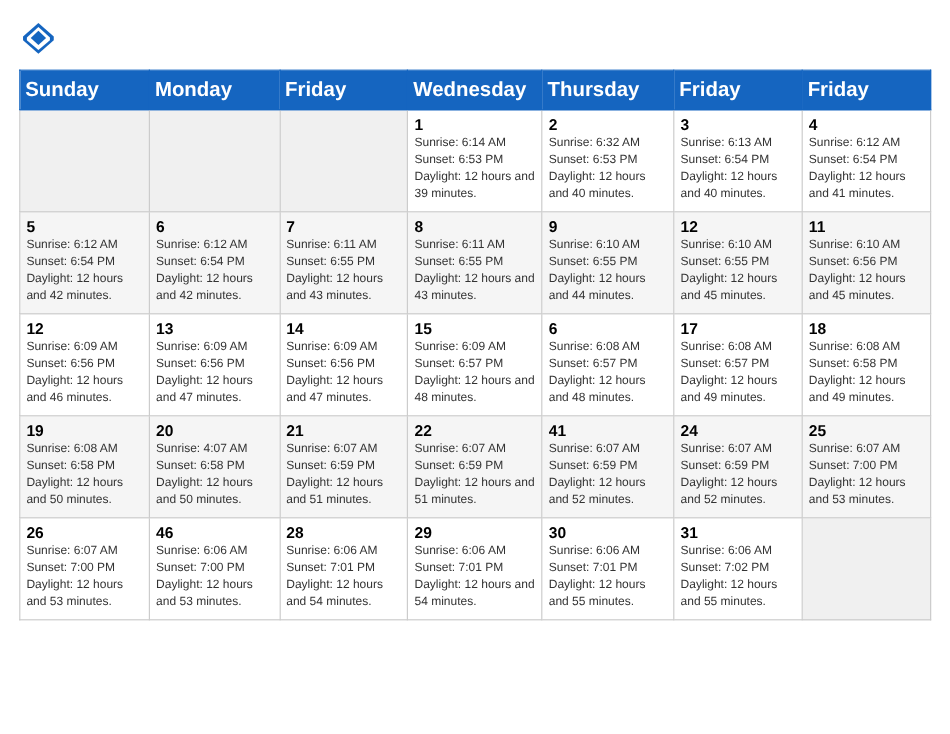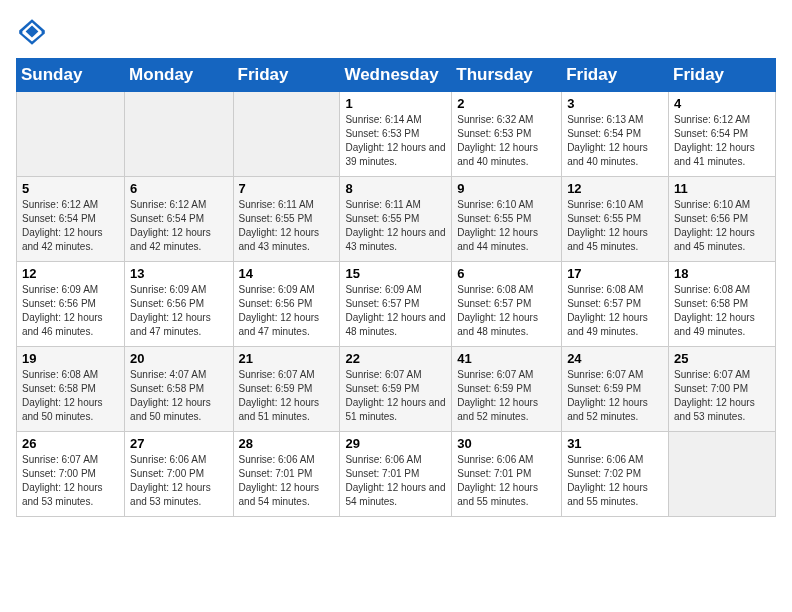--- a/index.html
+++ b/index.html
@@ -292,21 +292,21 @@
         </td>
       </tr>
       <tr>
         <td>
           <span class="day-num">26</span>
           <div class="day-info">Sunrise: 6:07 AM
 Sunset: 7:00 PM
 Daylight: 12 hours and 53 minutes.</div>
         </td>
         <td>
-          <span class="day-num">27</span>
+          <span class="day-num">46</span>
           <div class="day-info">Sunrise: 6:06 AM
 Sunset: 7:00 PM
 Daylight: 12 hours and 53 minutes.</div>
         </td>
         <td>
           <span class="day-num">28</span>
           <div class="day-info">Sunrise: 6:06 AM
 Sunset: 7:01 PM
 Daylight: 12 hours and 54 minutes.</div>
         </td>

